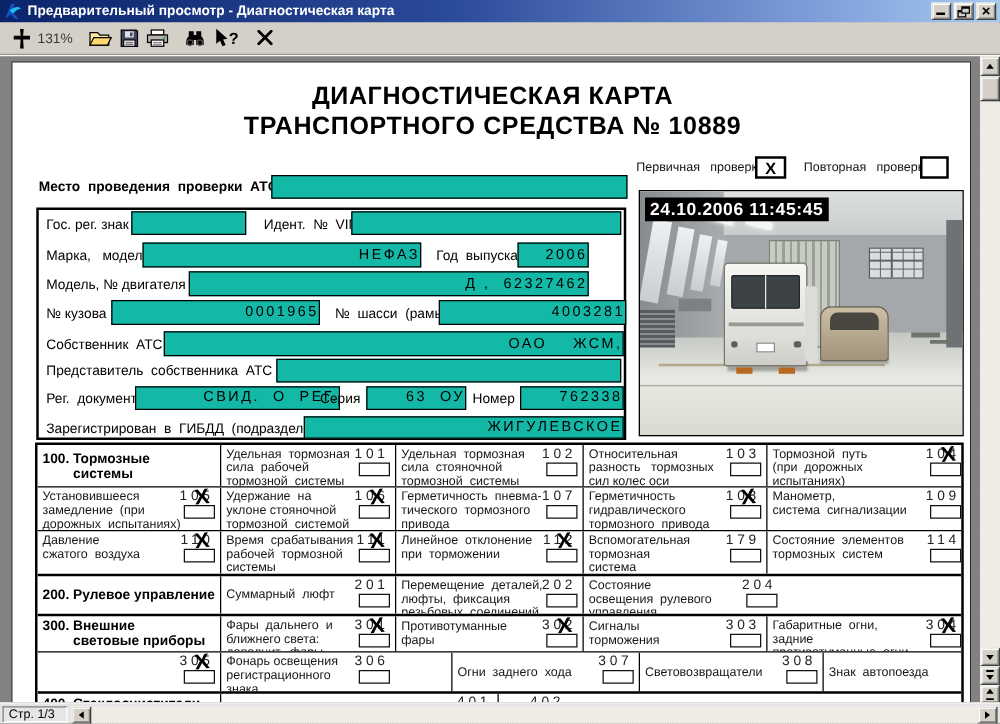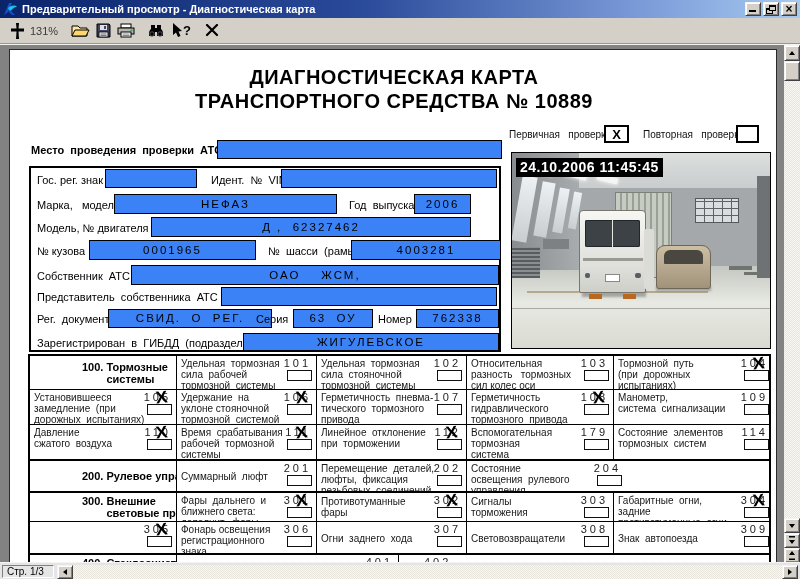--- a/index.html
+++ b/index.html
@@ -63,21 +63,21 @@
 
   
   .pre { white-space:pre; }
   .doc-title { position:absolute; left:0; width:768px; text-align:center; font-size:20px; font-weight:bold;
                letter-spacing:0.5px; color:#000; }
   .chk-lbl { position:absolute; font-size:10px; color:#111; }
   .chk-box { position:absolute; width:25px; height:18px; border:2px solid #000; background:#fff;
              font-size:13px; font-weight:bold; text-align:center; line-height:15px; }
   .lbl { position:absolute; font-size:11px; color:#000; }
   .lbl.b { font-weight:bold; }
-  .fbox { position:absolute; border:1px solid #000; background:#3b82f6; text-align:center;
+  .fbox { position:absolute; border:1px solid #000; background:#14b8a6; text-align:right;
           font-size:11.5px; letter-spacing:2px; white-space:pre; color:#000; overflow:hidden; }
   .frame { position:absolute; border:2px solid #000; }
 
   
   .photo { position:absolute; left:501px; top:102px; width:260px; height:197px; border:1px solid #000;
            background:#b4b8ba; overflow:hidden; }
   .photo div { position:absolute; }
   .ph-ceiling { left:0; top:0; width:100%; height:30%; background:linear-gradient(#dcdfdd,#bcc0c2); }
   .ph-backwall { left:0; top:18%; width:100%; height:45%; background:#a4a8aa; }
   .ph-floor { left:0; bottom:0; width:100%; height:42%; background:linear-gradient(#c4c7c1,#e7e9e2 45%,#d9dbd3); }
@@ -112,21 +112,21 @@
   .ph-eq { background:#70746f; }
   .ph-ts { left:4px; top:5px; background:#000; color:#fff; font-size:14px; font-weight:bold;
            padding:1px 4px 2px 4px; letter-spacing:0.5px; z-index:5; }
 
   
   .dtable { position:absolute; left:18px; top:304px; width:743px; height:210px; border:2px solid #000;
             overflow:hidden; background:#fff; }
   .trow { display:flex; border-top:1px solid #000; overflow:hidden; }
   .trow:first-child { border-top:none; }
   .trow.sect { border-top:2px solid #000; }
-  .tcell { position:relative; border-left:1px solid #000; overflow:hidden; flex:none;padding-left:48px; }
+  .tcell { position:relative; border-left:1px solid #000; overflow:hidden; flex:none; }
   .tcell.first { border-left:none; }
   .sechead { display:flex; align-items:center; height:100%; font-weight:bold; font-size:11px;
              line-height:12px; white-space:pre; padding-left:4px; color:#000; }
   .sechead.top { align-items:flex-start; padding-top:2px; }
   .tlabel { position:absolute; left:4px; top:2px; font-size:10px; line-height:11px; white-space:pre; color:#161616; }
   .tlabel.mid { top:50%; transform:translateY(-50%); }
   .codewrap { position:absolute; top:2px; right:4px; text-align:right; }
   .codewrap.leftpos { right:auto; text-align:left; }
   .codenum { font-size:11px; letter-spacing:3px; color:#222; line-height:11px; padding-right:1px; }
   .codebox { width:25px; height:11px; border:1px solid #111; background:#fff; margin-top:1px; margin-left:auto; }
@@ -527,21 +527,21 @@
             </div>
             <div class="tcell" style="width: 140px;">
               <div class="tlabel">Фонарь освещения
 регистрационного
 знака</div>
               <div class="codewrap">
                 <div class="codenum">306</div>
                 <div class="codebox"></div>
               </div>
             </div>
-            <div class="tcell" style="width: 150px;">
+            <div class="tcell" style="width: 150px; margin-left: 45px;">
               <div class="tlabel mid">Огни  заднего  хода</div>
               <div class="codewrap">
                 <div class="codenum">307</div>
                 <div class="codebox"></div>
               </div>
             </div>
             <div class="tcell" style="width: 147px;">
               <div class="tlabel mid">Световозвращатели</div>
               <div class="codewrap">
                 <div class="codenum">308</div>

